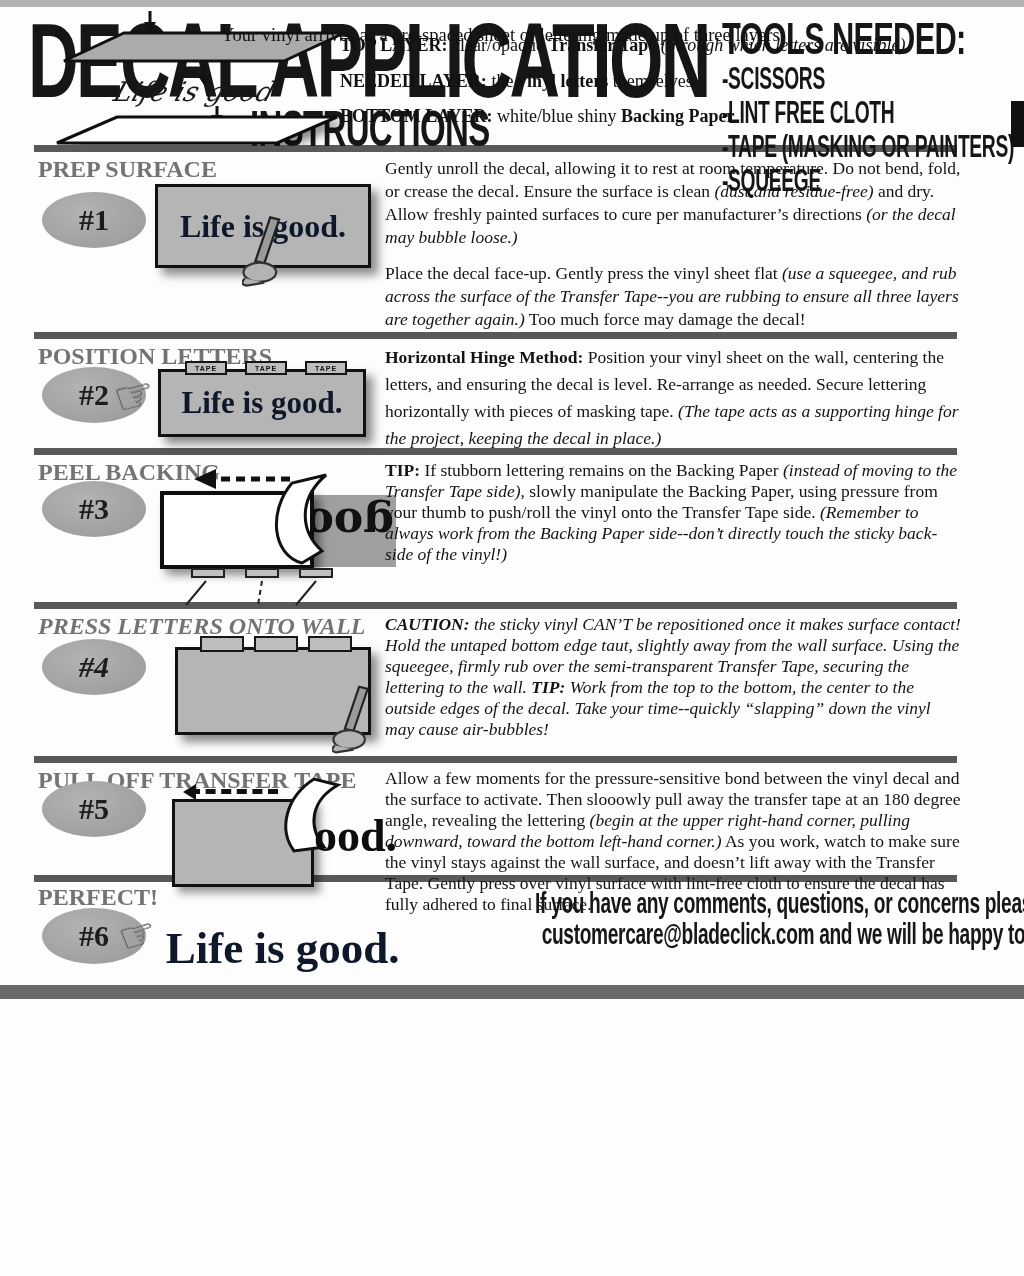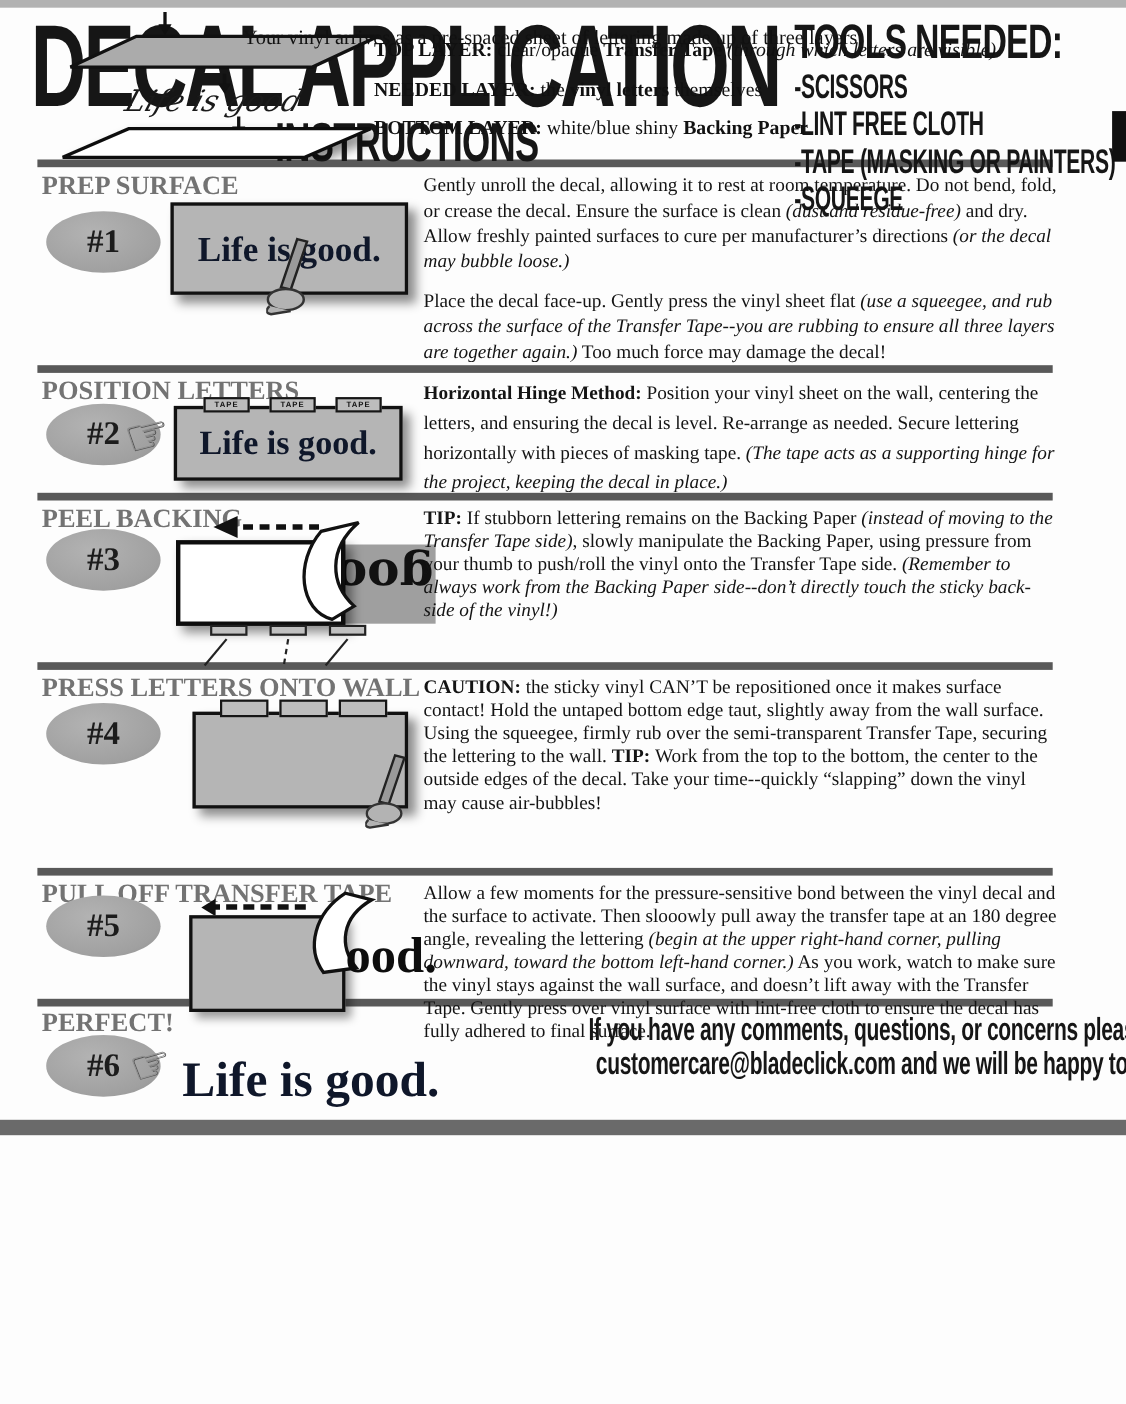--- a/index.html
+++ b/index.html
@@ -25,21 +25,21 @@
   .tools .t-item .cond { font-size:31px; line-height:34px; transform:scaleX(.62); letter-spacing:-0.5px; }
   .corner-box { position:absolute; right:0; top:101px; width:13px; height:46px; background:#101010; }
   
   .bar-light { width:1024px; height:7px; background:#b2b2b2; }
   .bar-dark  { margin-left:34px; width:923px; height:7px; background:#595959; }
   .bar-bottom{ width:1024px; height:14px; background:#6a6a6a; }
   
   .sec { position:relative; width:1024px; }
   .sec-layers { height:138px; }
   .s1 { height:180px; } .s2 { height:109px; } .s3 { height:147px; }
-  .s4 { height:180px; } .s5 { height:112px; } .s6 { height:103px; }
+  .s4 { height:147px;font-style:italic; } .s5 { height:112px; } .s6 { height:103px; }
   .stitle { position:absolute; left:38px; top:4px; font-size:24px; font-weight:bold; letter-spacing:0; color:#737373; }
   .ell {
     position:absolute; left:42px; width:104px; height:56px; border-radius:50%;
     background:radial-gradient(ellipse at 40% 35%, #b3b3b3 0%, #a0a0a0 70%, #8f8f8f 100%);
     display:flex; align-items:center; justify-content:center;
     font-size:30px; font-weight:bold; color:#1c1c1c;
   }
   .stext { position:absolute; left:385px; top:5px; width:578px; font-size:17.5px; color:#141414; }
   .stext p { margin:0; }
   .rb { font-weight:bold; } .ri { font-style:italic; } 

